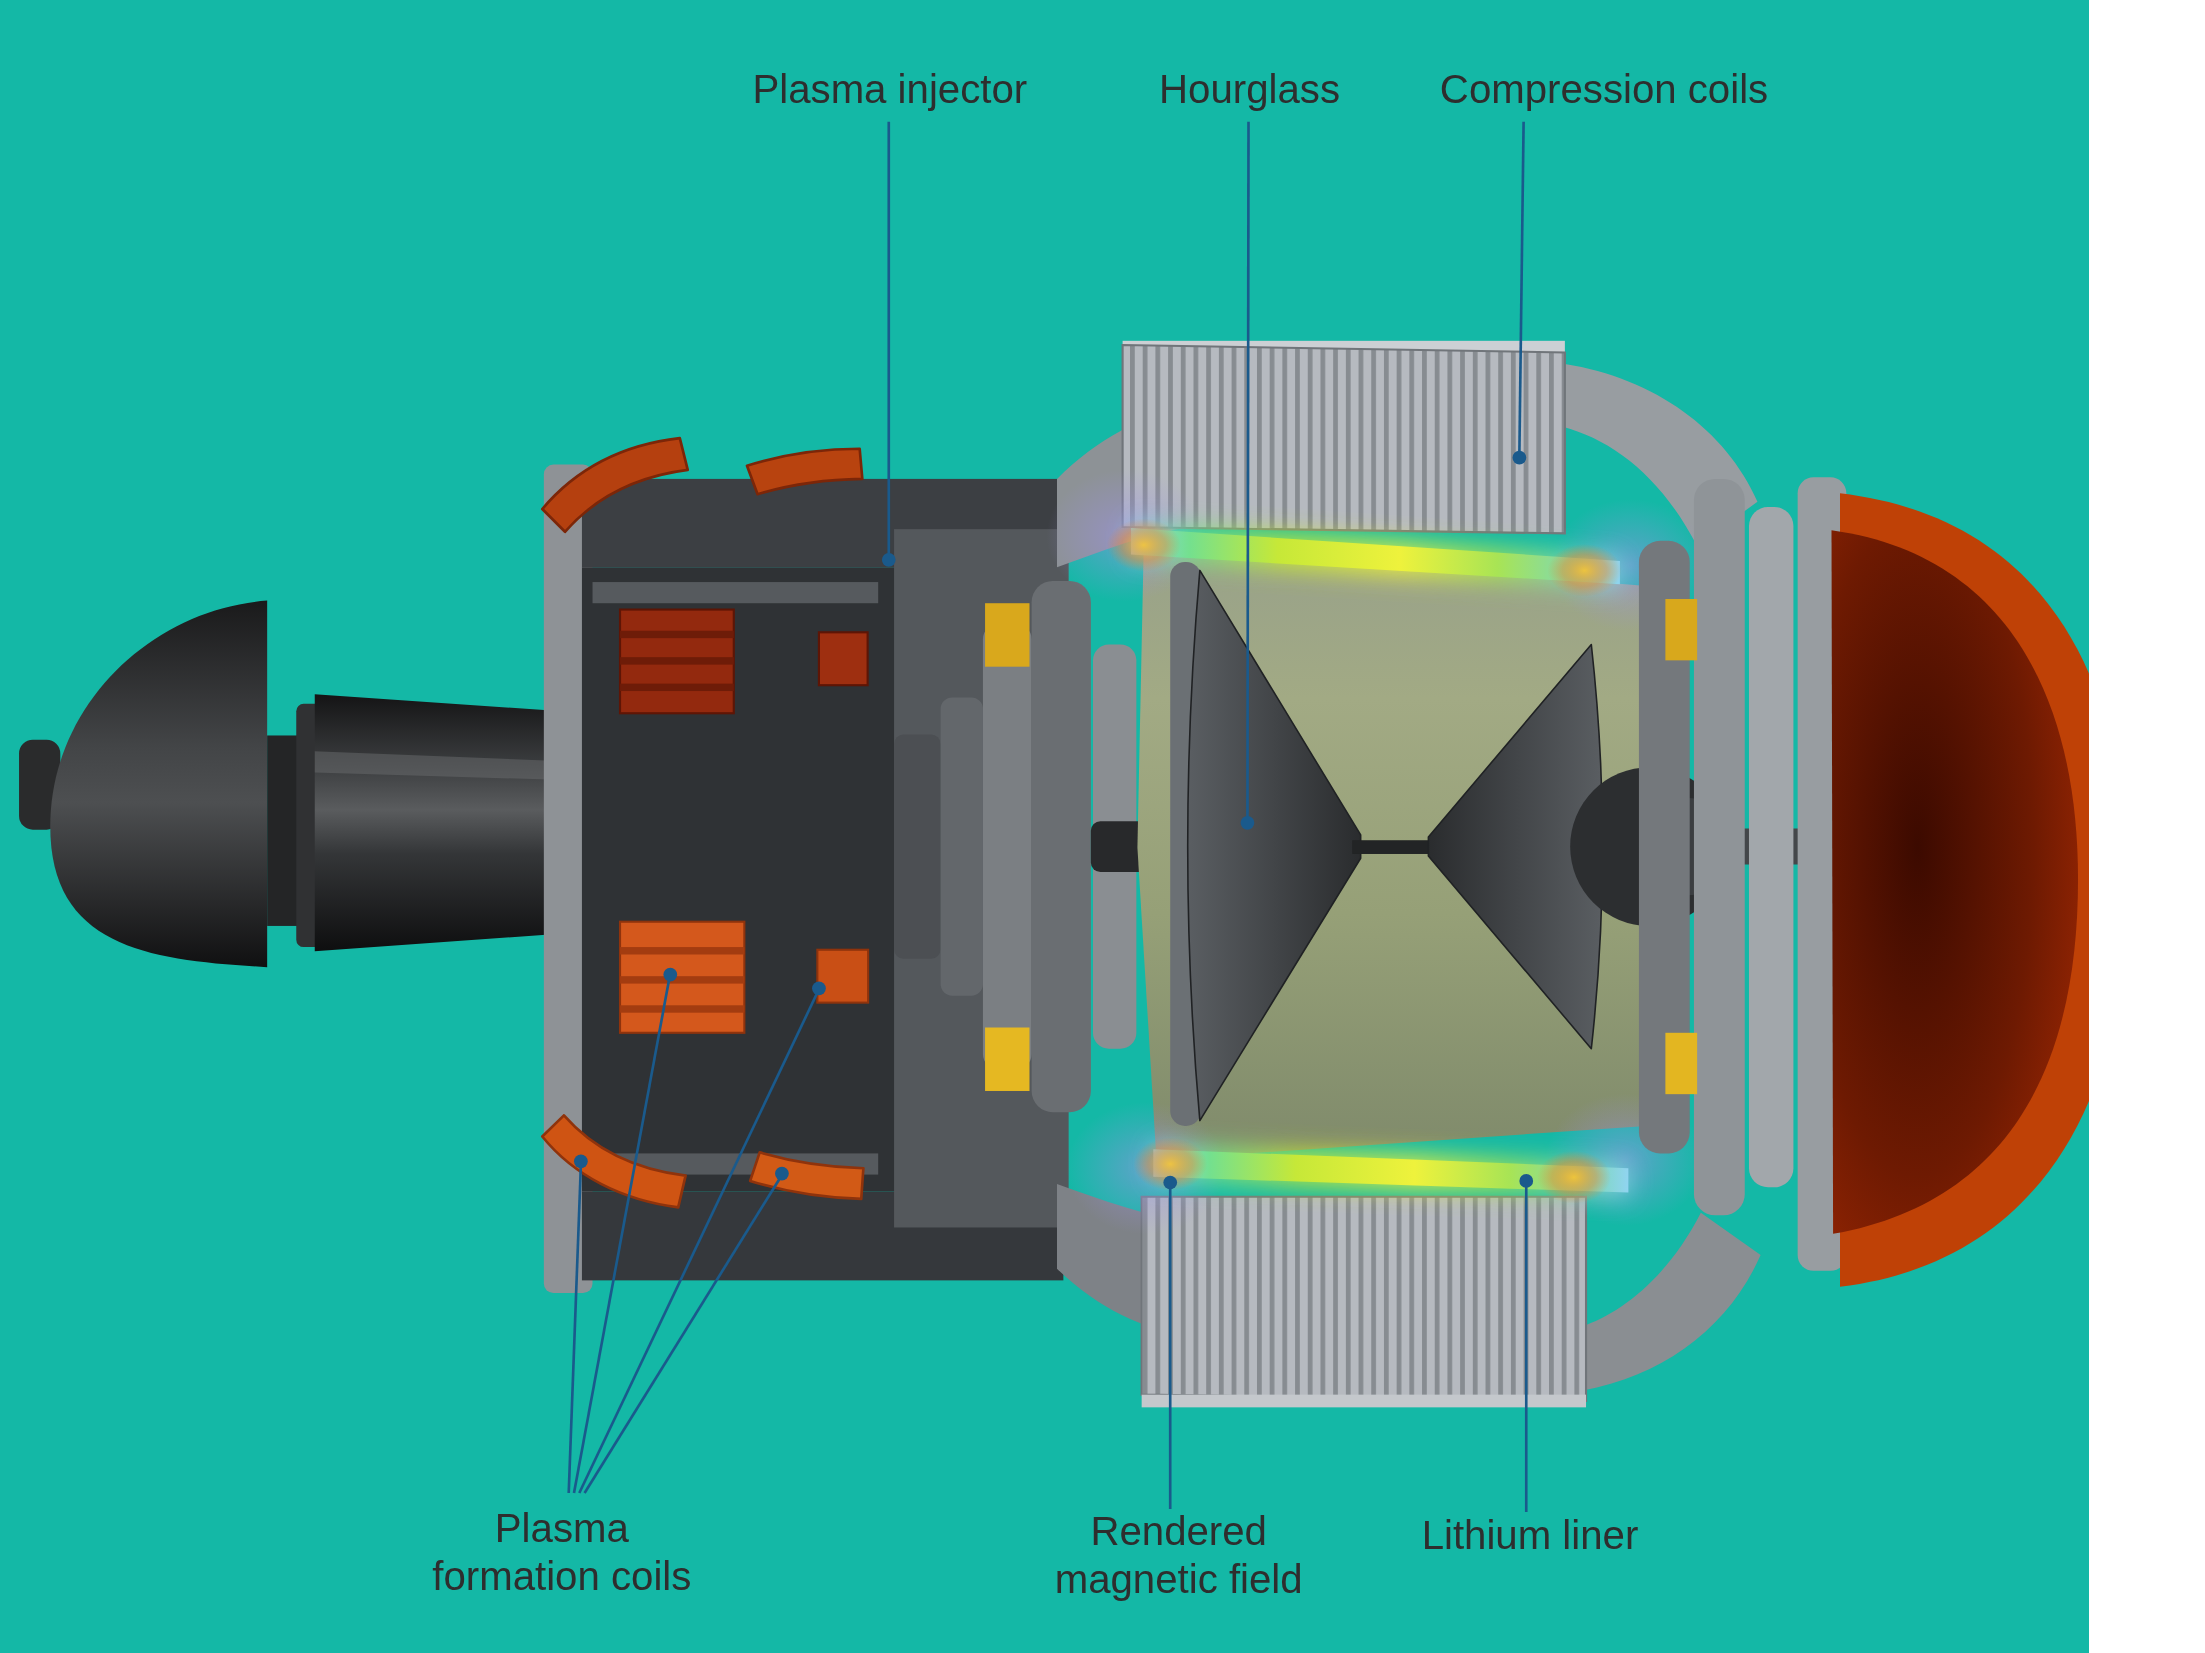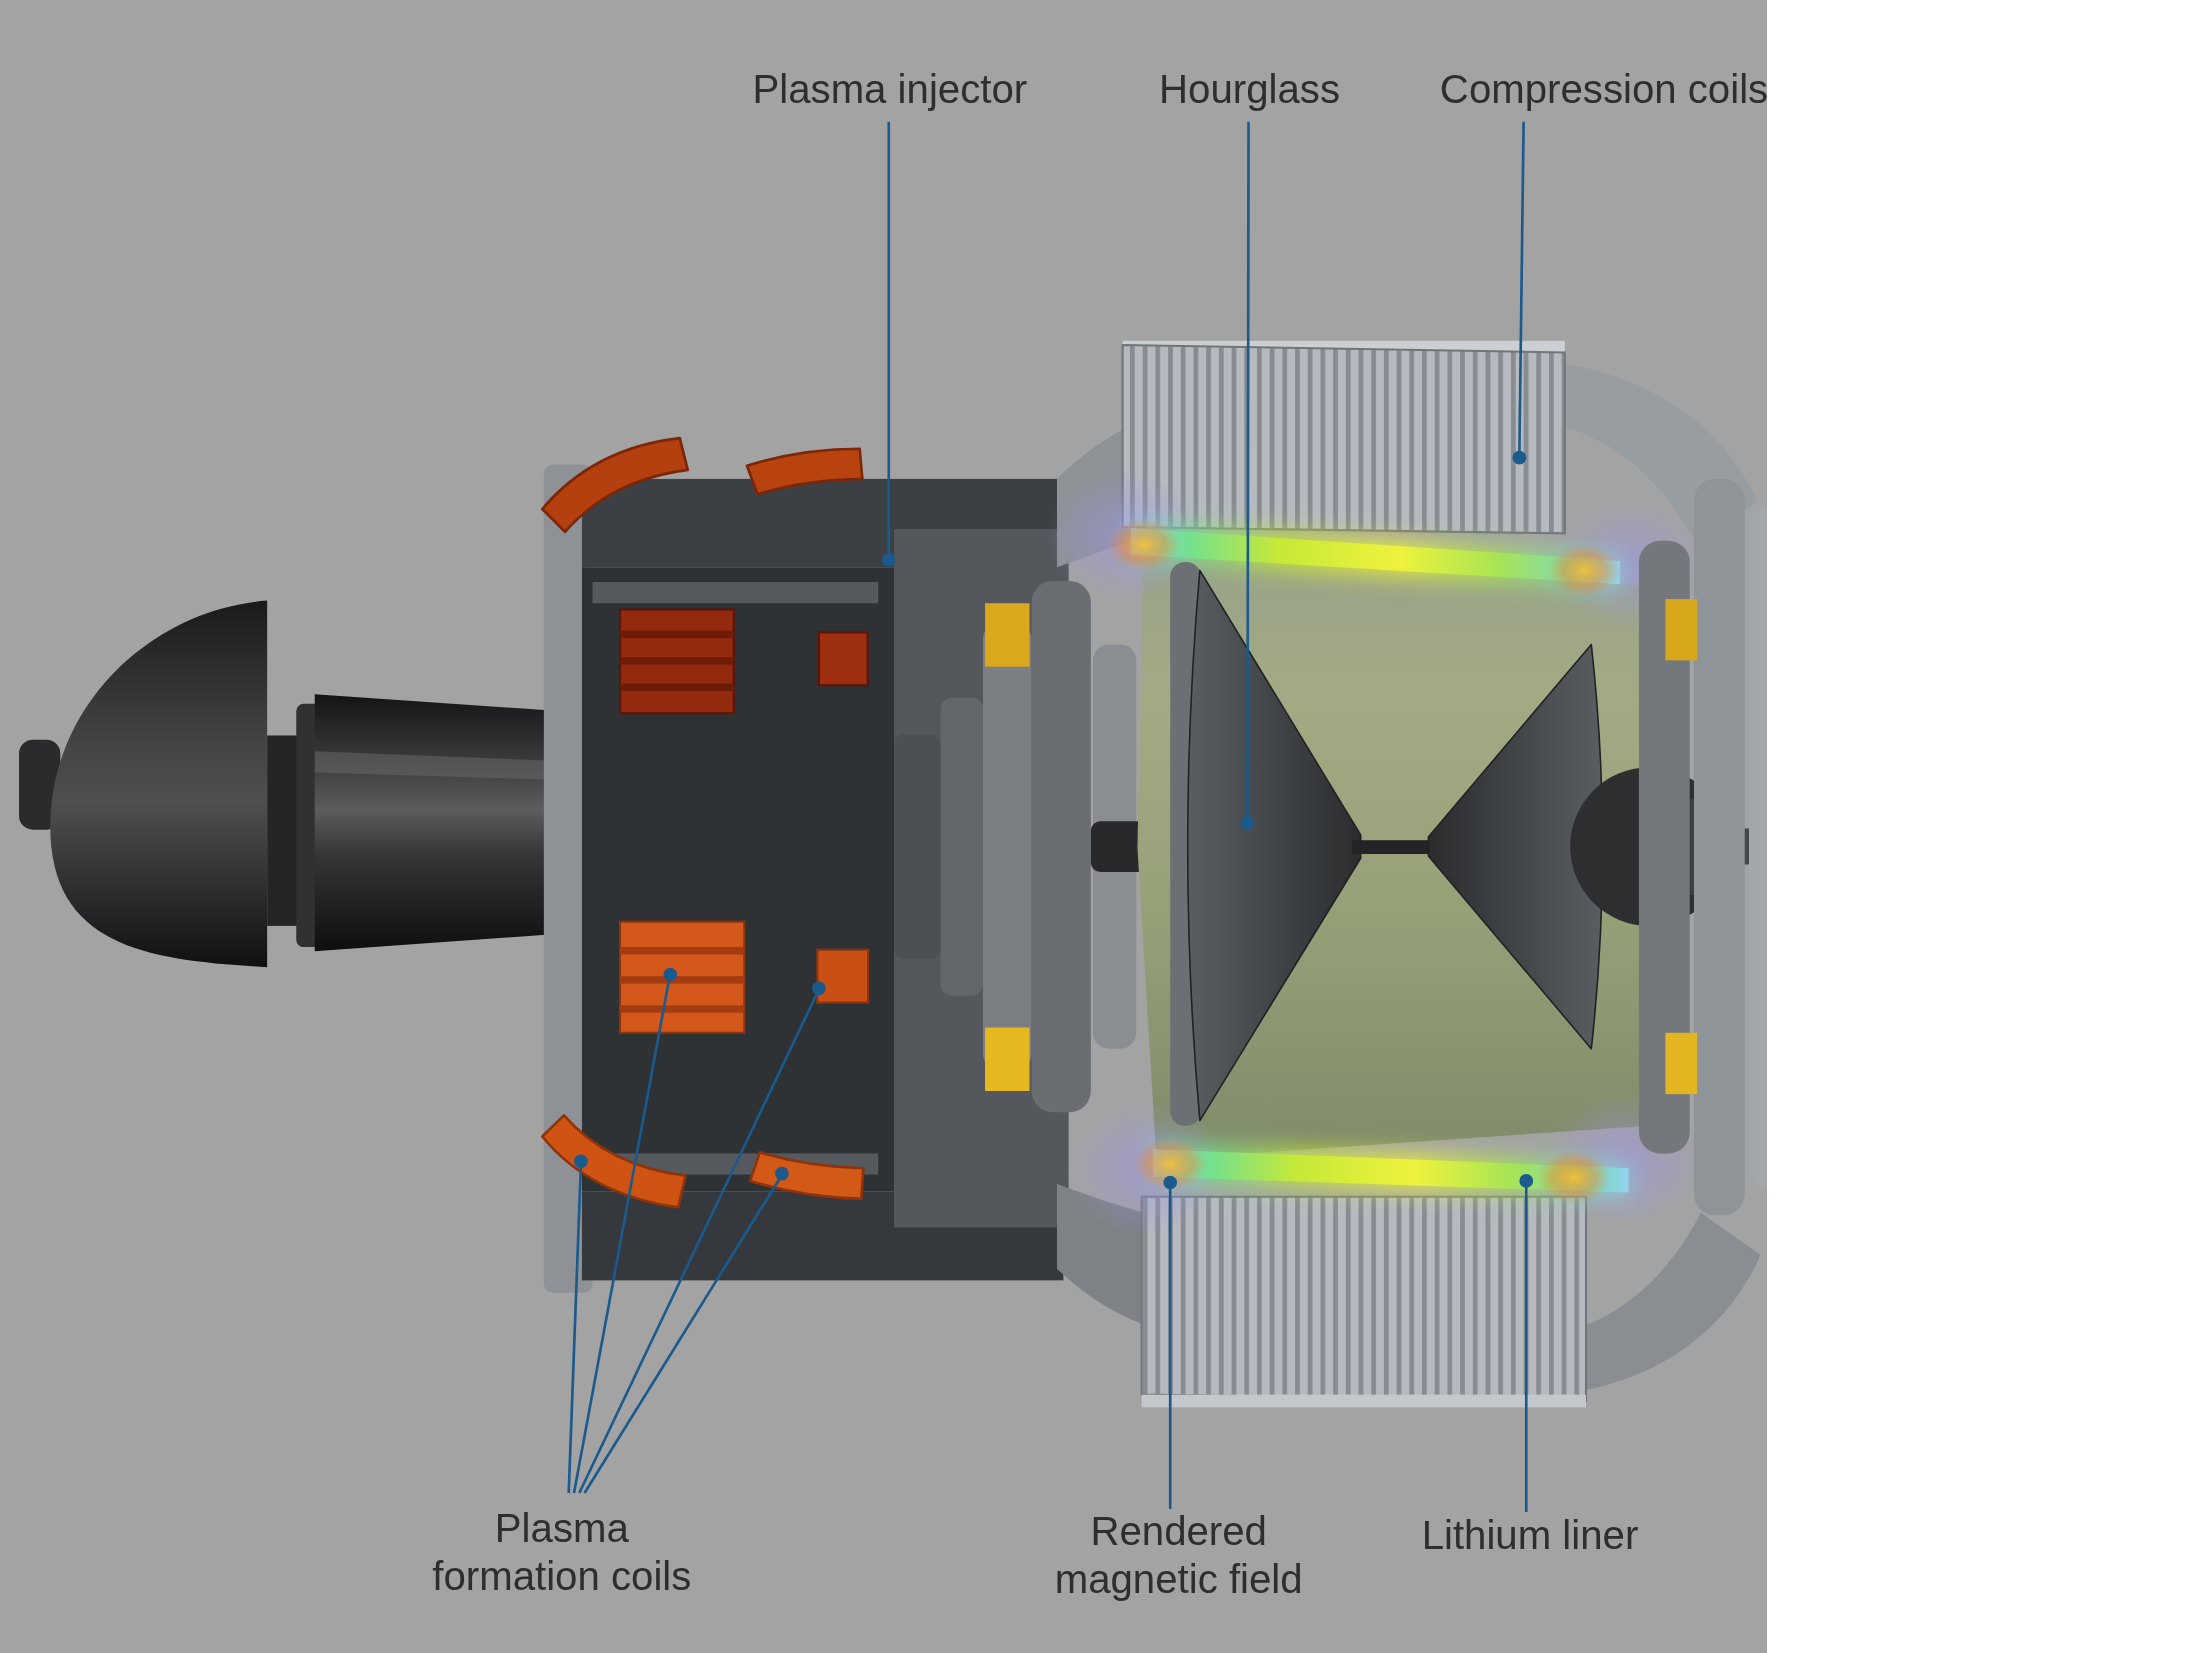--- a/index.html
+++ b/index.html
@@ -1,16 +1,16 @@
 <!DOCTYPE html>
 <html style="font-size:8.5px"><head>
 <meta charset="utf-8">
 <style>
   html,body{margin:0;padding:0;background:#ffffff;}
-  #canvas{position:relative;width:1767px;height:1654px;background:#a3a3a3;overflow:hidden;}
+  #canvas{position:relative;width:2089px;height:1654px;background:#14b8a6;overflow:hidden;}
   svg{display:block;}
   .lbl{font-family:"Liberation Sans",sans-serif;font-size:76px;fill:#2e2e2e;}
   .leader{stroke-width:5;fill:none;}
   .dot{stroke:none;}
   .shape{stroke-linejoin:round;}
 </style>
 </head>
 <body>
 
 <div id="canvas">

